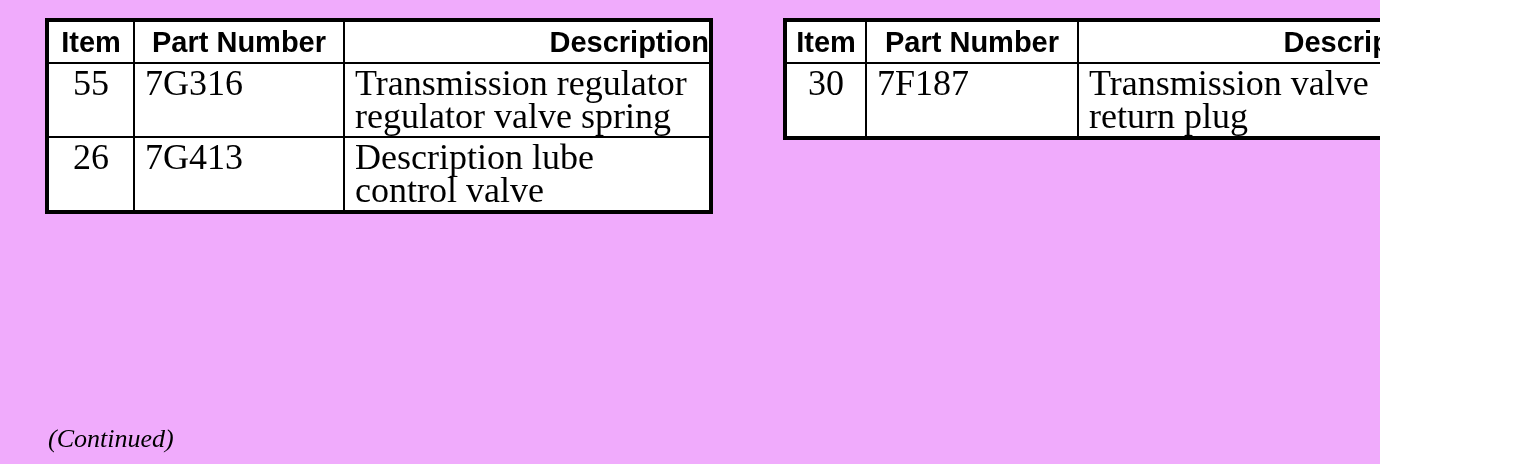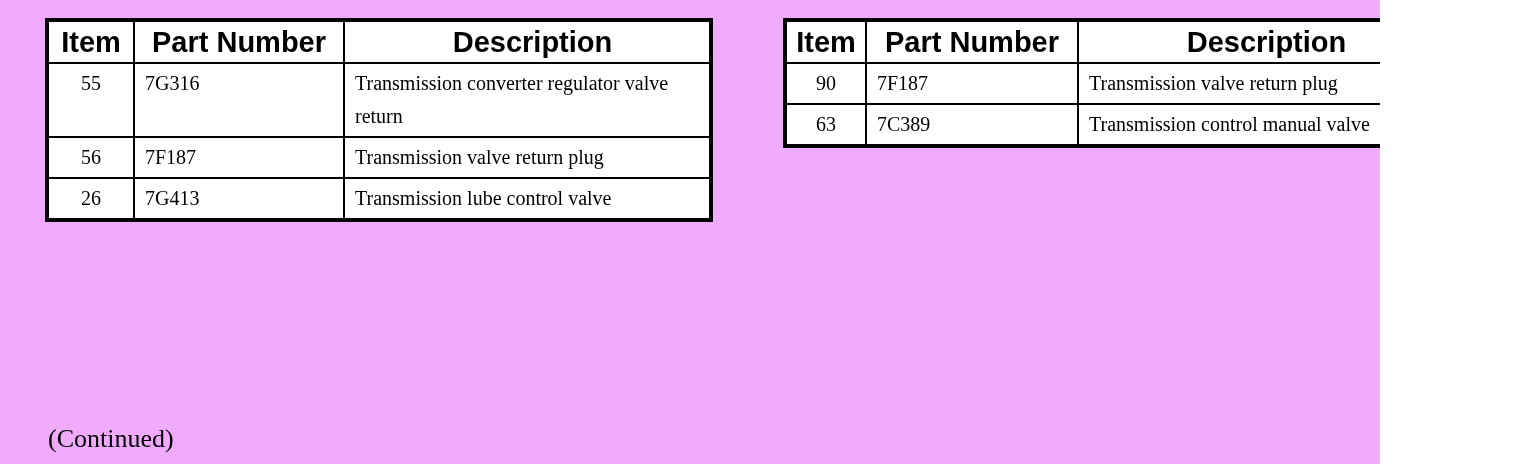--- a/index.html
+++ b/index.html
@@ -48,28 +48,28 @@
     font-family: "Liberation Sans", sans-serif;
     font-weight: bold;
     font-size: 29px;
     height: 40px;
     vertical-align: middle;
     text-align: center;
     padding: 0;
     line-height: 1;
   }
   table.parts-table th.desc {
-    text-align: center;
+    text-align: right;
     padding-left: 11px;
   }
 
   
   table.parts-table td {
     font-family: "Liberation Serif", "DejaVu Serif", serif;
-    font-size: 20px;
+    font-size: 36px;
     line-height: 33px;
     vertical-align: top;
     padding: 3px 8px 3px 10px;
   }
   table.parts-table td.item {
     text-align: center;
     padding-left: 2px;
     padding-right: 2px;
   }
   
@@ -78,20 +78,21 @@
   }
 
   .continued {
     position: absolute;
     left: 48px;
     top: 424px;
     font-family: "Liberation Serif", "DejaVu Serif", serif;
     font-size: 26px;
     color: #000000;
     line-height: 30px;
+    font-style: italic;
   }
 </style>
 </head>
 <body>
 
 <div class="page">
 
   <div class="tbl-wrap tbl-left">
     <table class="parts-table">
       <colgroup>
@@ -108,43 +109,32 @@
       </thead>
       <tbody>
           <tr>
             <td class="item">
               <div class="cell-text">55</div>
             </td>
             <td class="part">
               <div class="cell-text">7G316</div>
             </td>
             <td class="desc">
-              <div class="cell-text">Transmission converter regulator valve return</div>
-            </td>
-          </tr>
-          <tr>
-            <td class="item">
-              <div class="cell-text">56</div>
-            </td>
-            <td class="part">
-              <div class="cell-text">7F187</div>
-            </td>
-            <td class="desc">
-              <div class="cell-text">Transmission valve return plug</div>
+              <div class="cell-text">Transmission regulator regulator valve spring</div>
             </td>
           </tr>
           <tr>
             <td class="item">
               <div class="cell-text">26</div>
             </td>
             <td class="part">
               <div class="cell-text">7G413</div>
             </td>
             <td class="desc">
-              <div class="cell-text">Transmission lube control valve</div>
+              <div class="cell-text">Description lube control valve</div>
             </td>
           </tr>
         </tbody>
     </table>
   </div>
 
   <div class="tbl-wrap tbl-right">
     <table class="parts-table">
       <colgroup>
         <col class="col-item">
@@ -154,38 +144,27 @@
       <thead>
         <tr>
           <th class="item">Item</th>
           <th class="part">Part Number</th>
           <th class="desc">Description</th>
         </tr>
       </thead>
       <tbody>
           <tr>
             <td class="item">
-              <div class="cell-text">90</div>
+              <div class="cell-text">30</div>
             </td>
             <td class="part">
               <div class="cell-text">7F187</div>
             </td>
             <td class="desc">
               <div class="cell-text">Transmission valve return plug</div>
-            </td>
-          </tr>
-          <tr>
-            <td class="item">
-              <div class="cell-text">63</div>
-            </td>
-            <td class="part">
-              <div class="cell-text">7C389</div>
-            </td>
-            <td class="desc">
-              <div class="cell-text">Transmission control manual valve</div>
             </td>
           </tr>
         </tbody>
     </table>
   </div>
 
   <div class="continued">(Continued)</div>
 
 </div>
 

